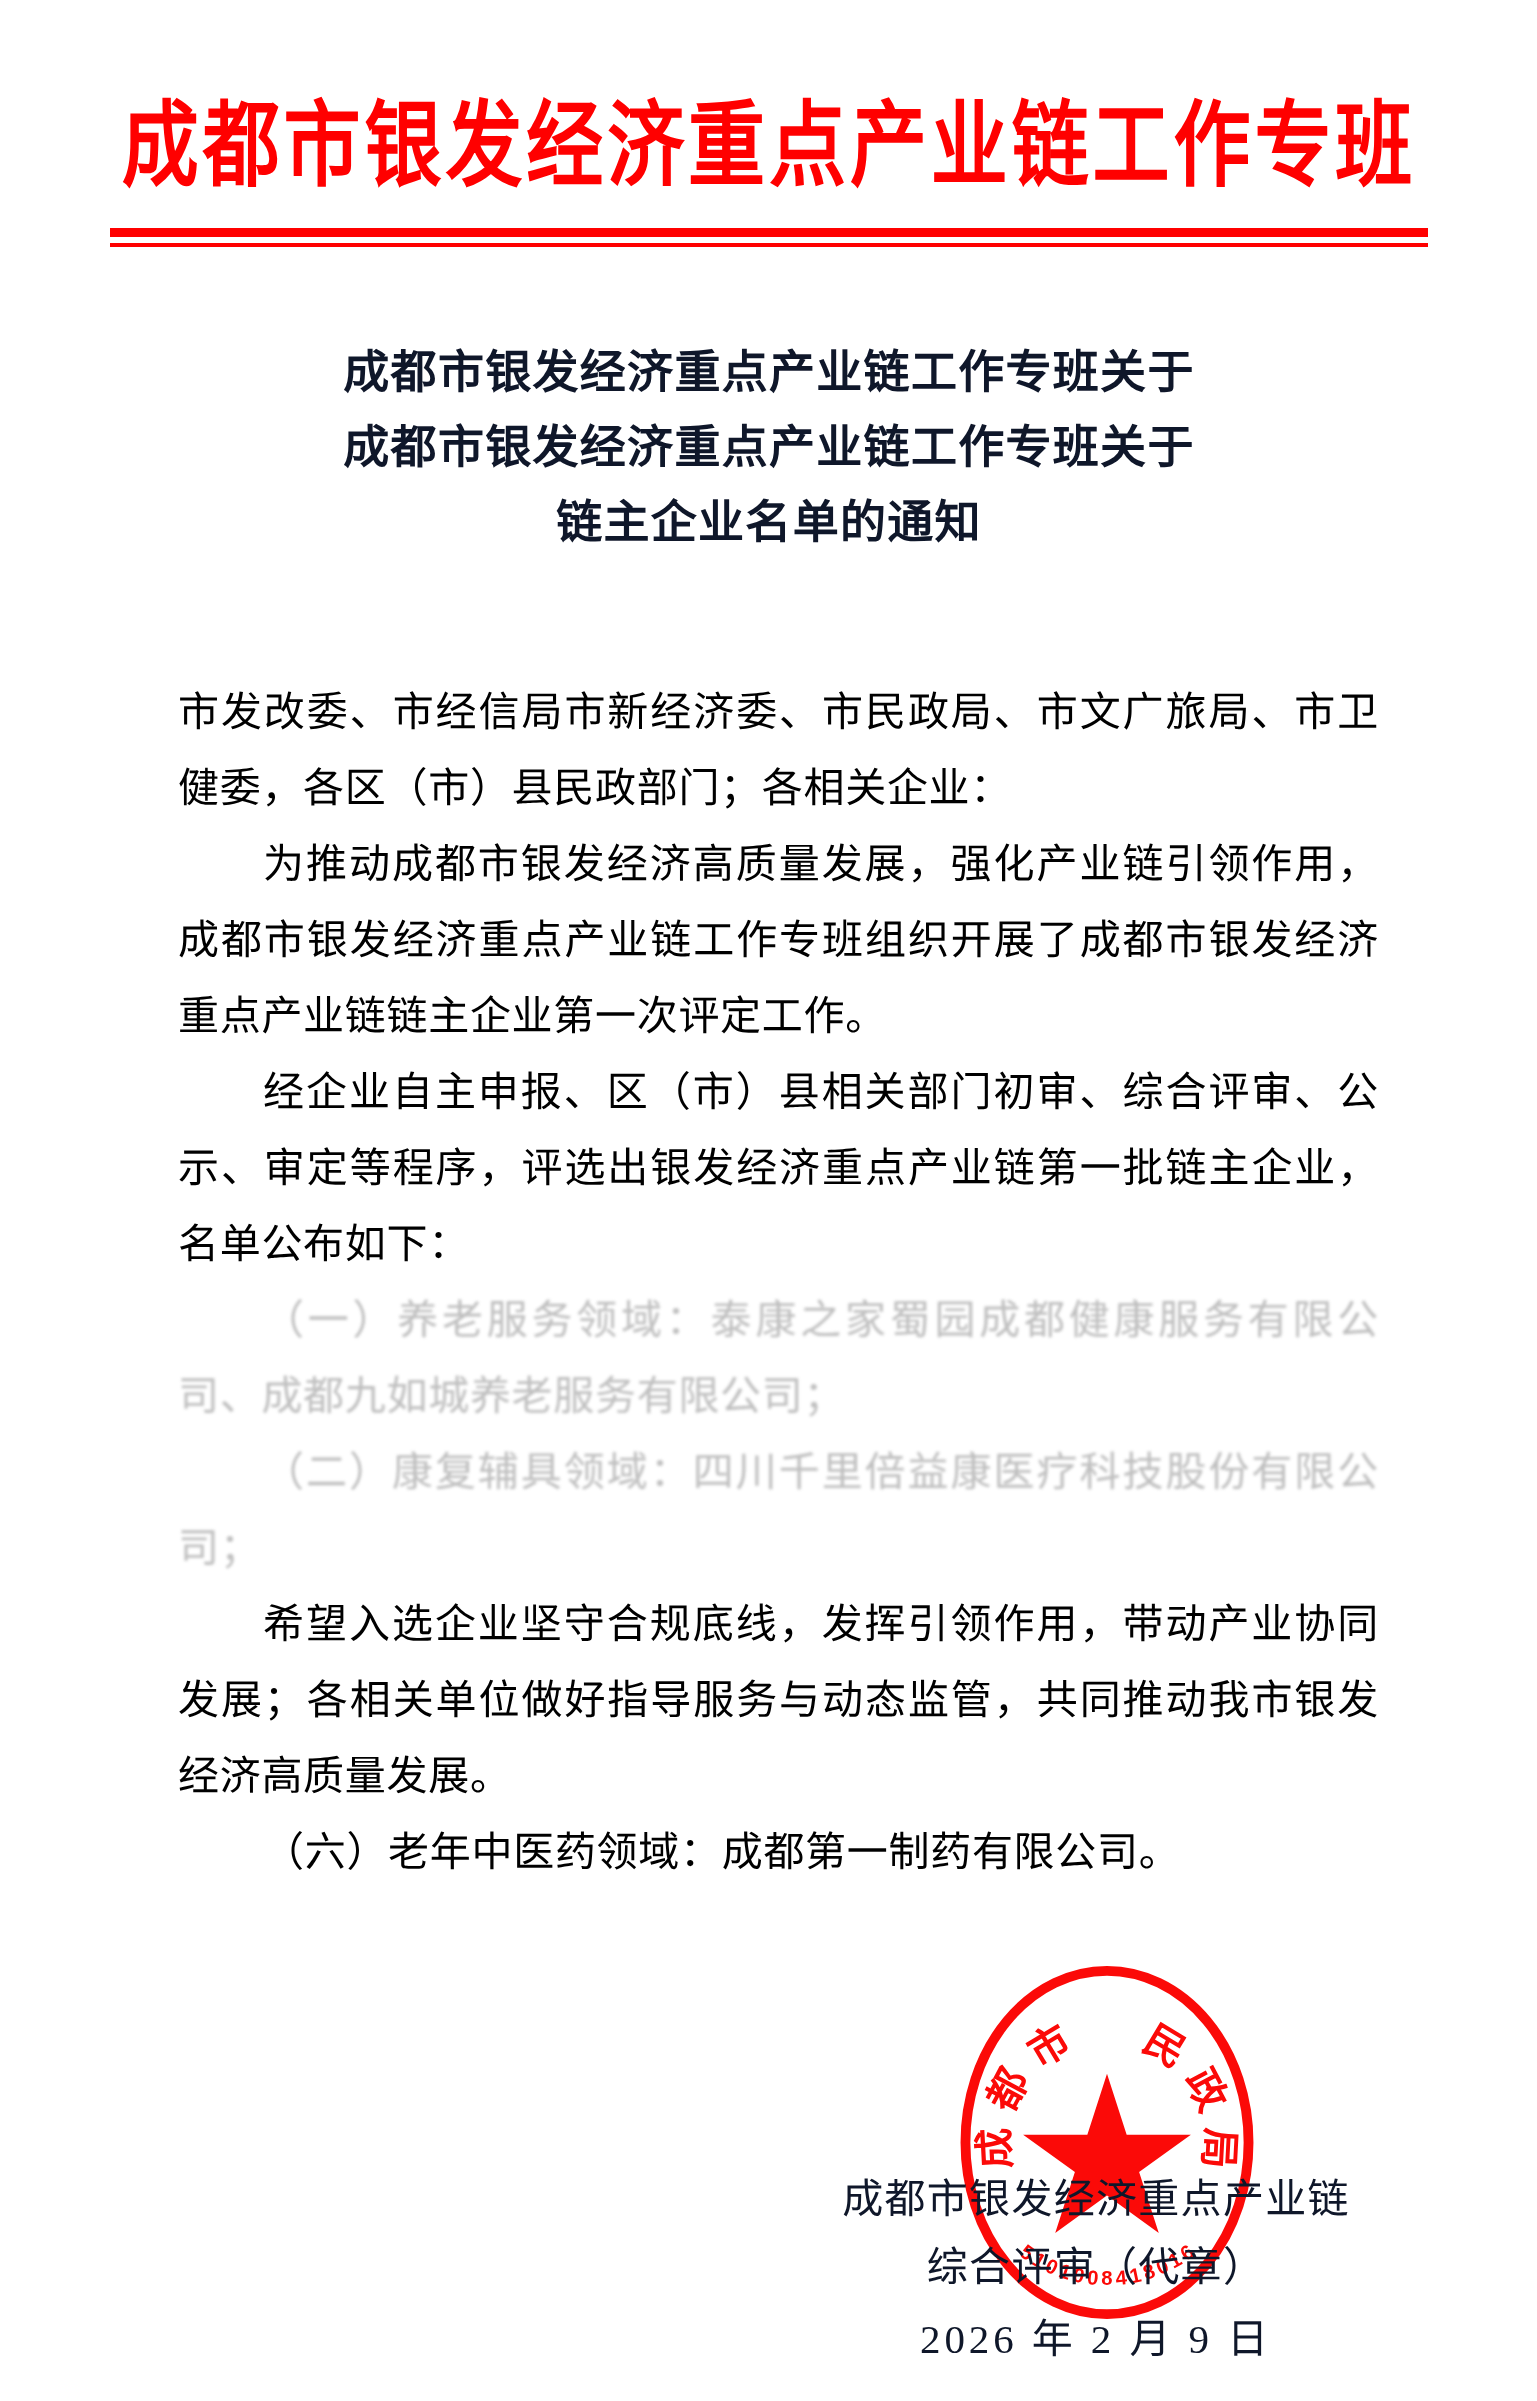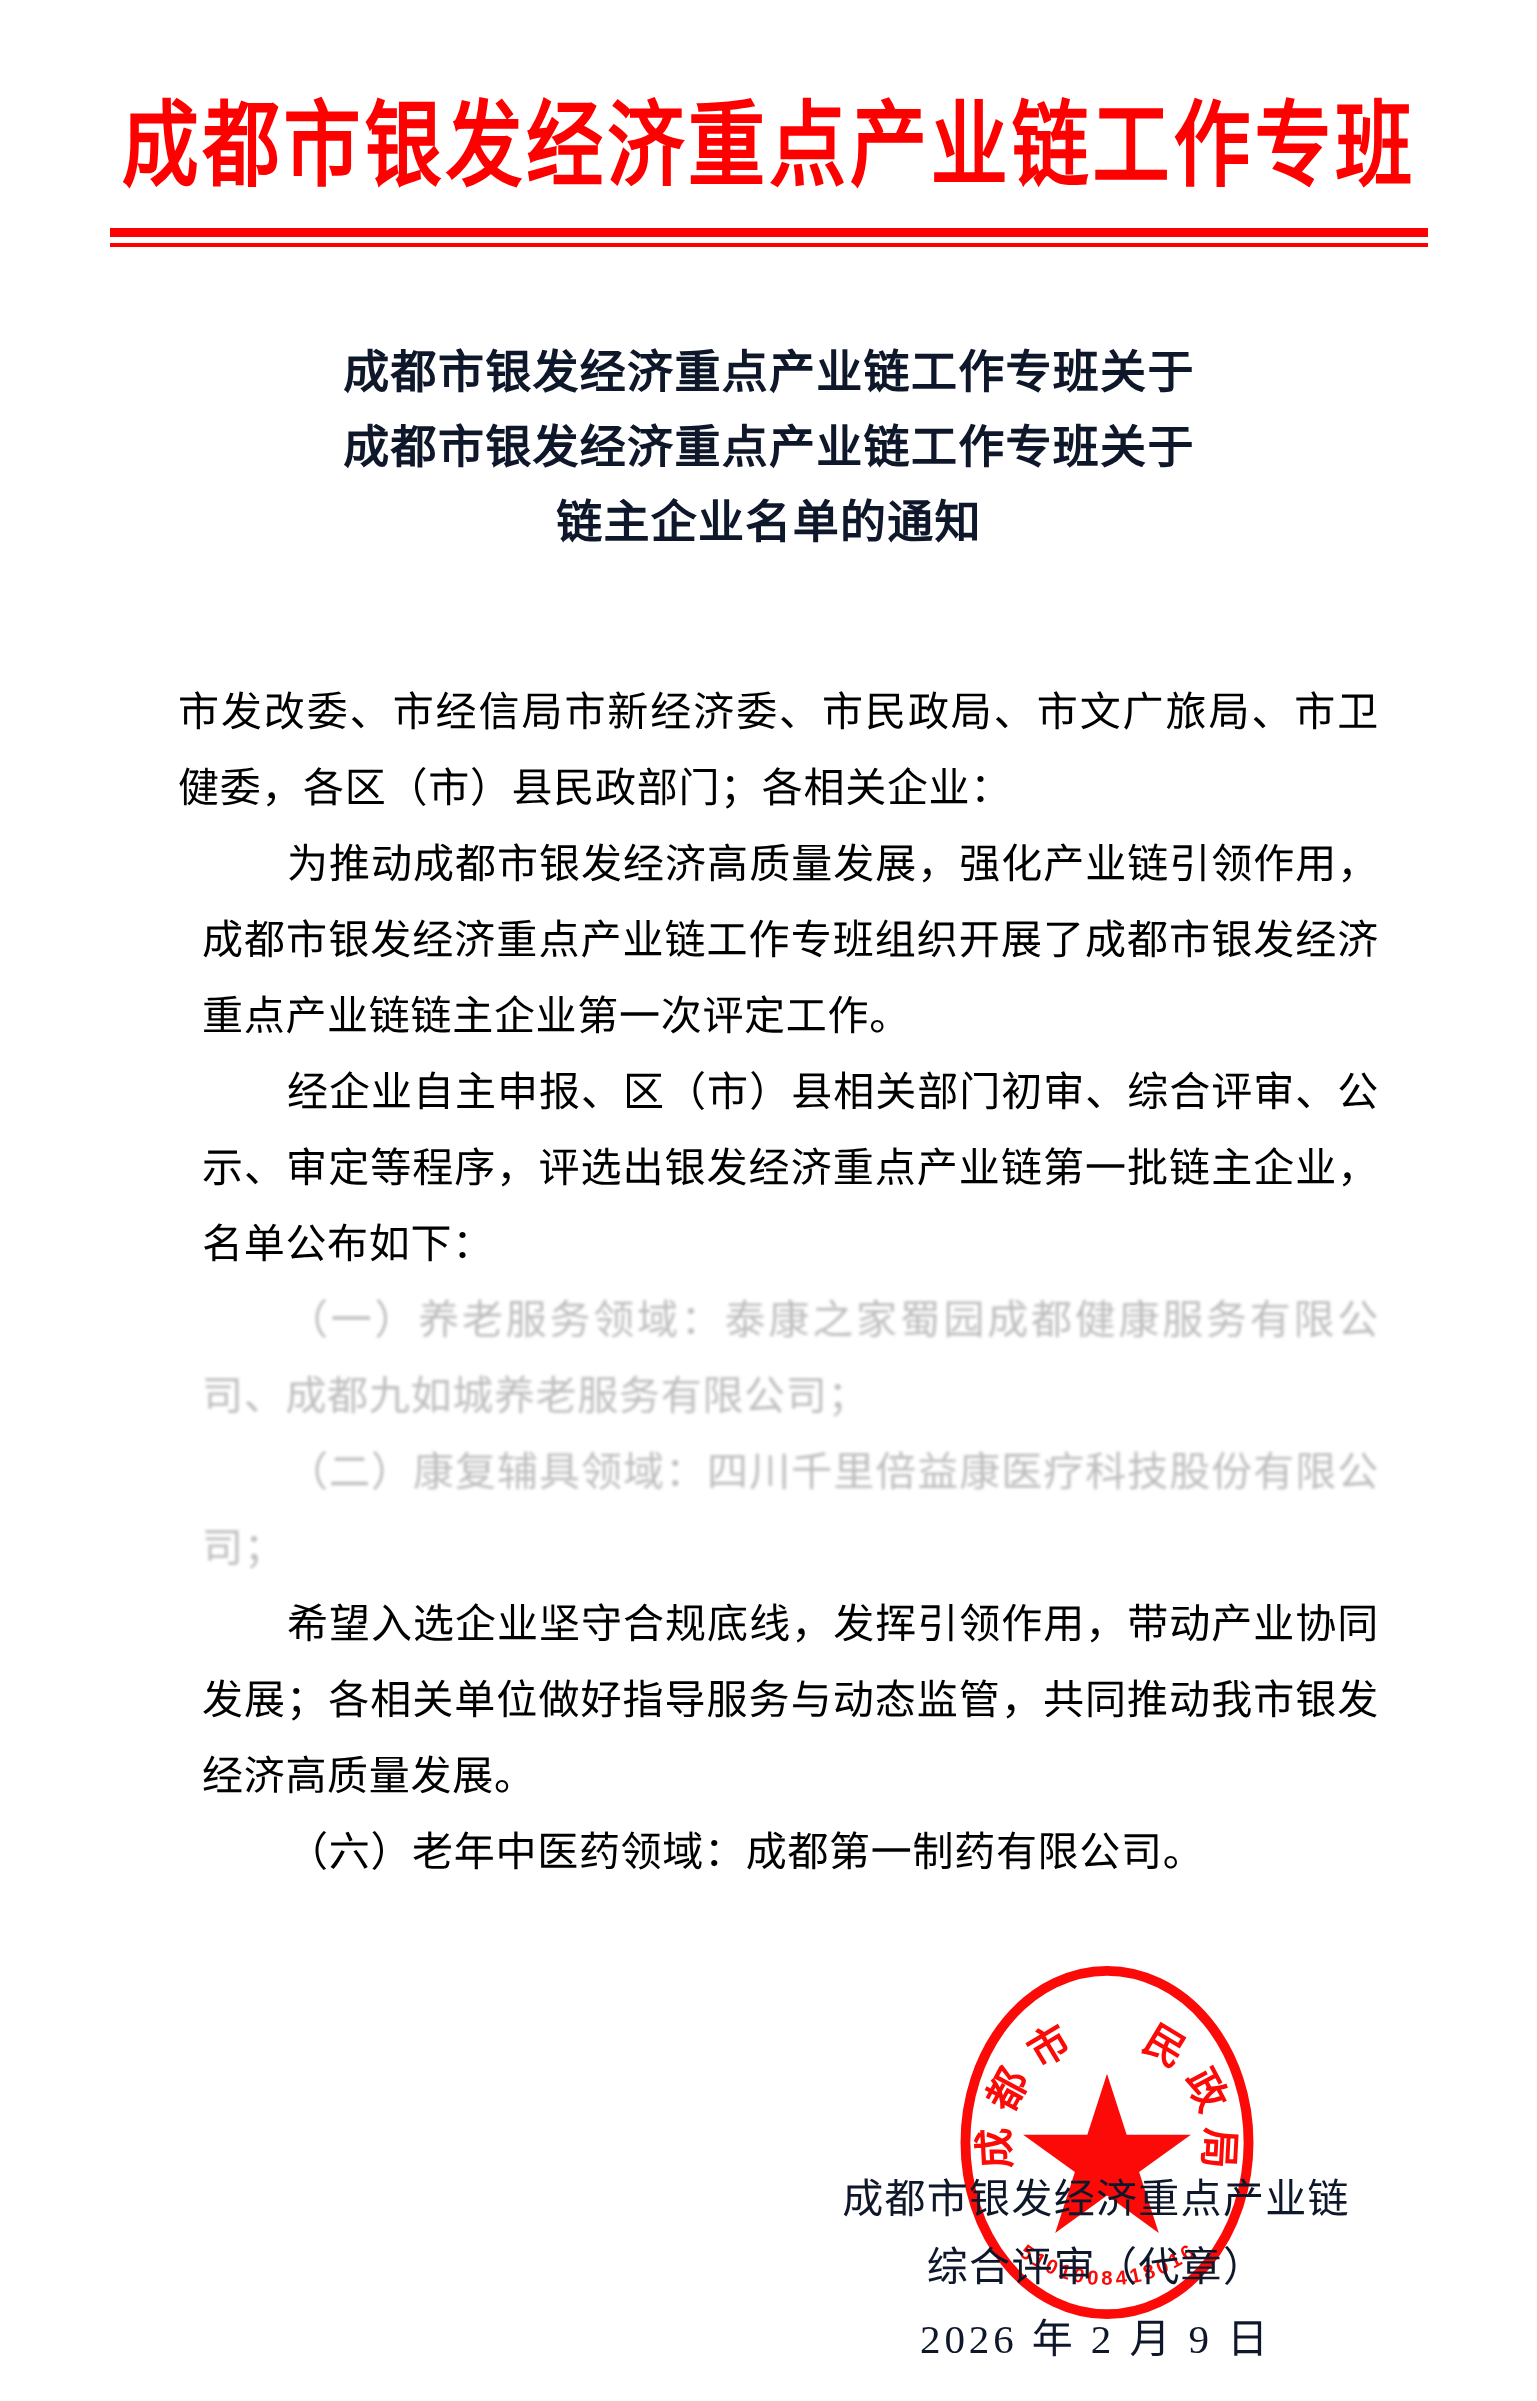--- a/index.html
+++ b/index.html
@@ -90,21 +90,21 @@
     font-size: 41px;
     line-height: 76px;
     color: #000000;
     text-align: justify;
     letter-spacing: 0.7px;
   }
   .para {
     margin: 0 0 0 0;
     text-indent: 0;
   }
-  .para.indent { text-indent: 85px; margin-left: 24px; }
+  .para.indent { text-indent: 85px; }
 
   
   .para.faded {
     color: #b9b9b9;
     filter: blur(1.7px);
     opacity: 0.92;
   }
 
   
   .signature {

